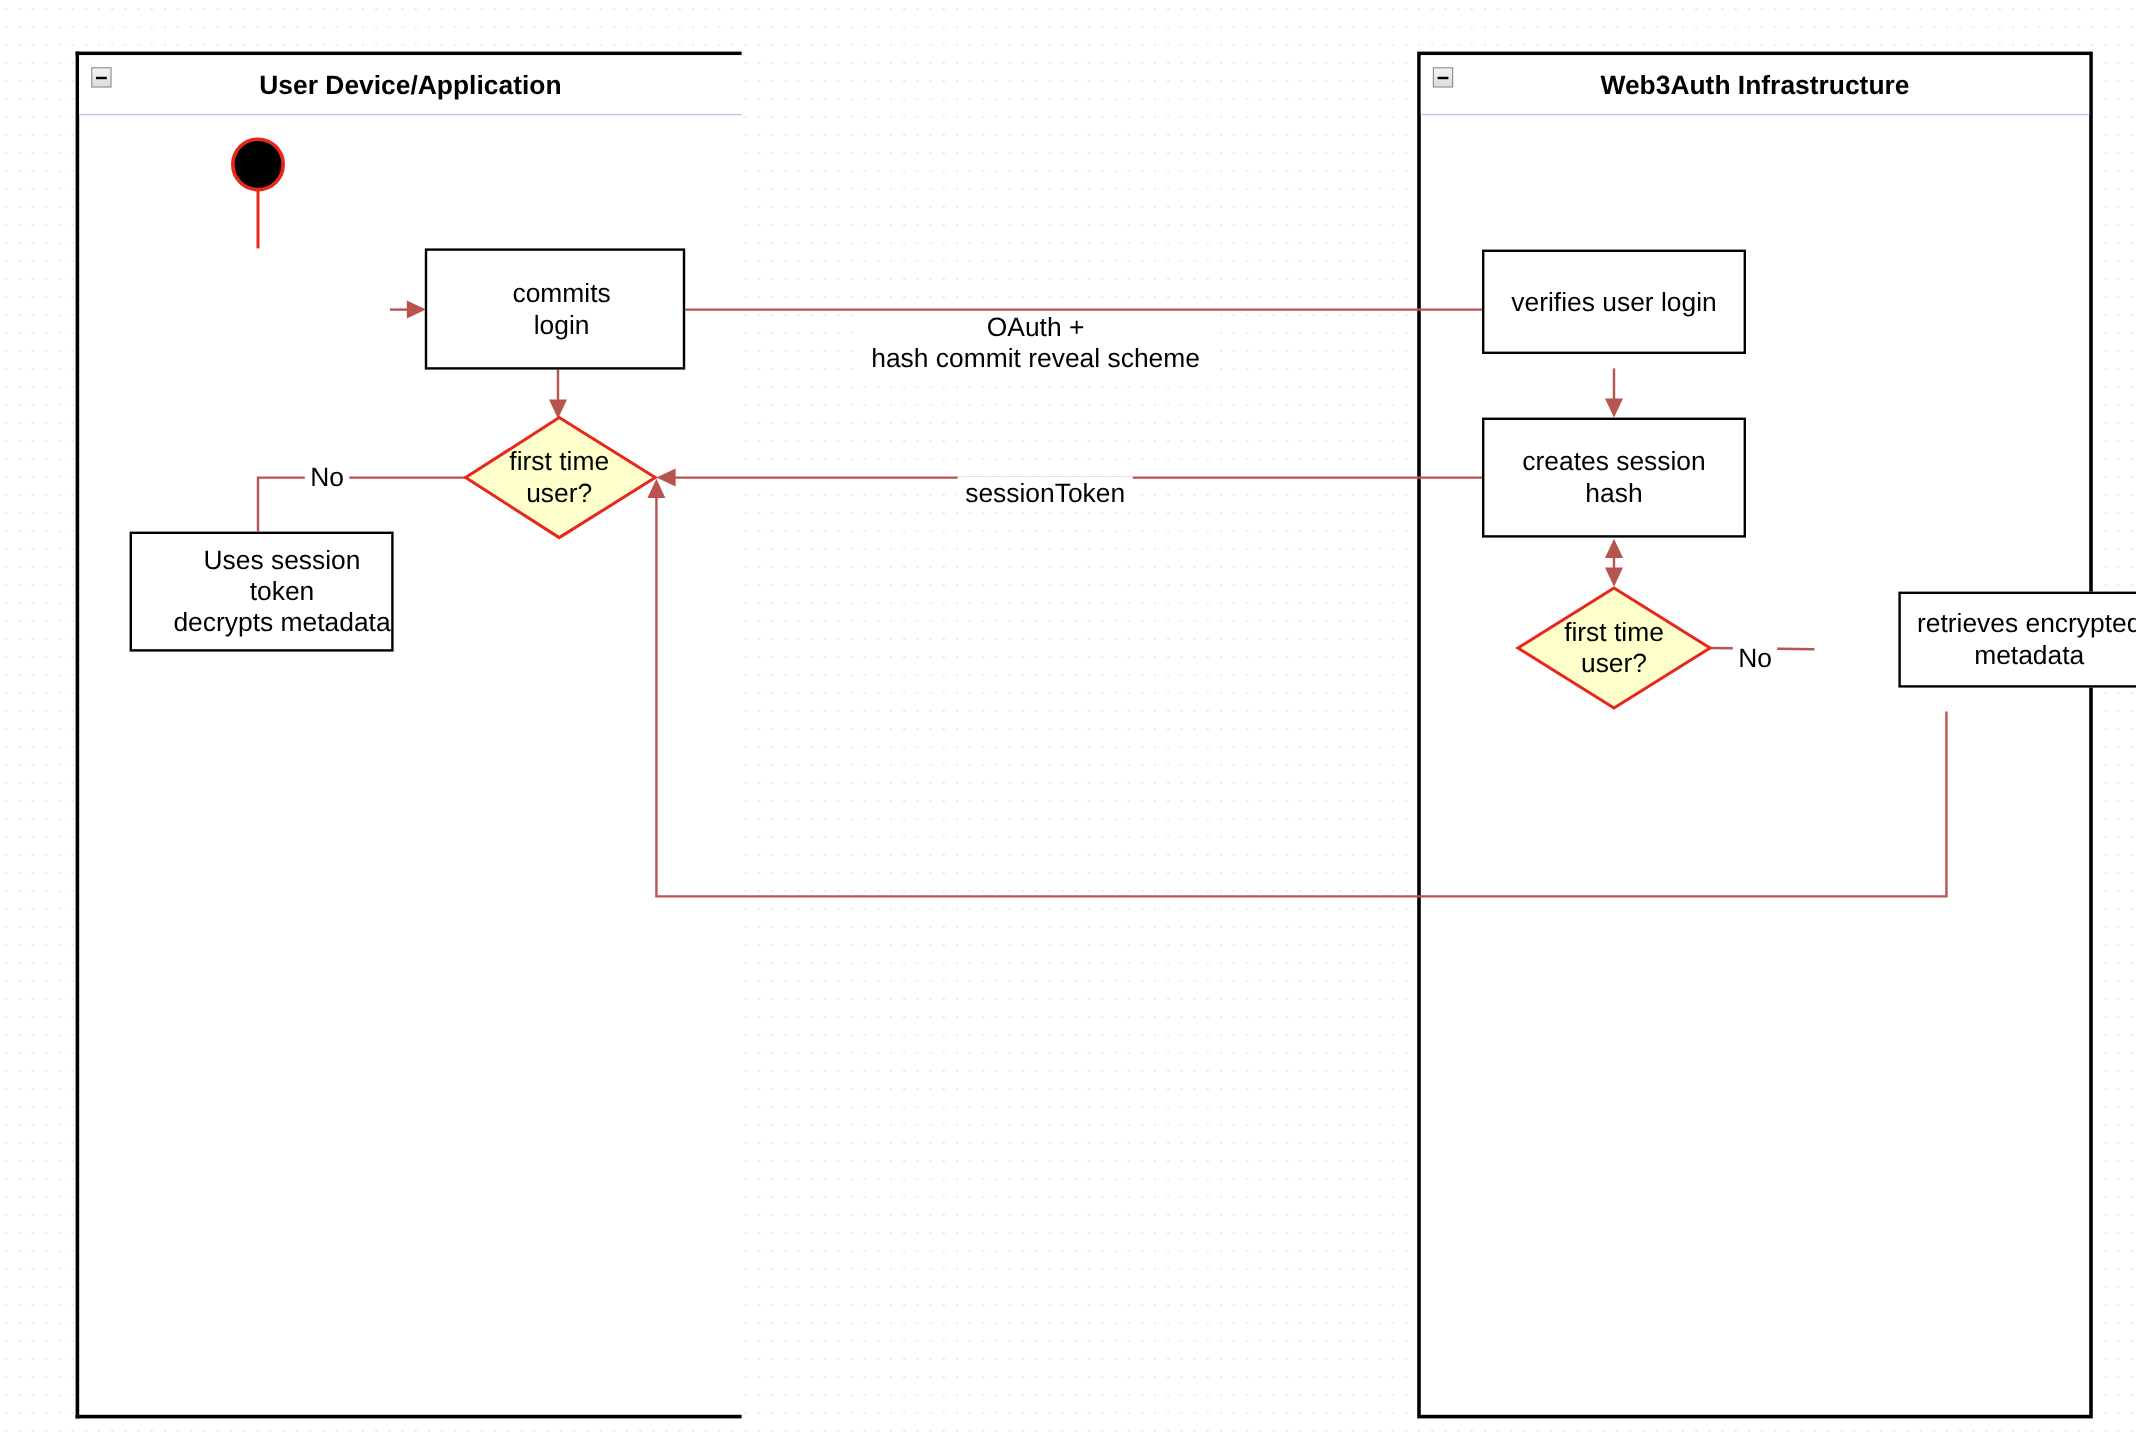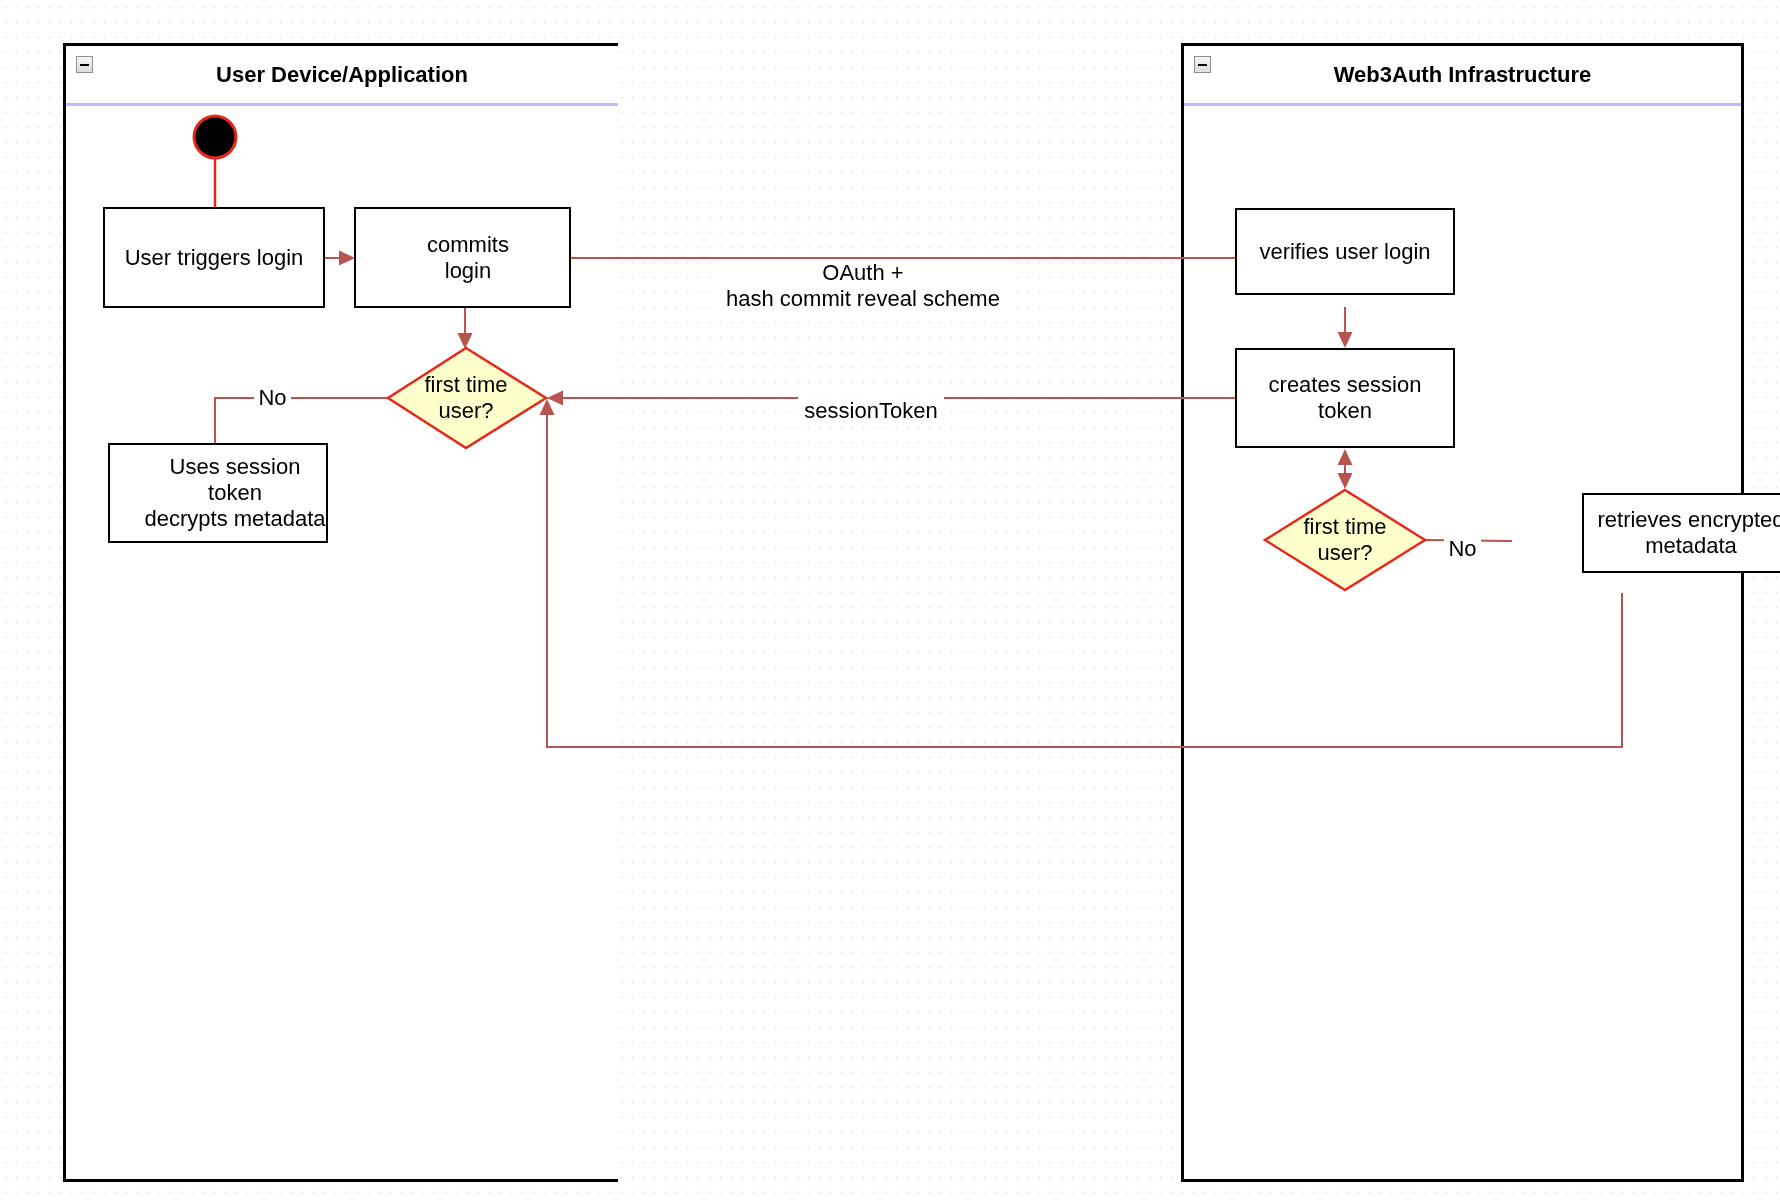--- a/index.html
+++ b/index.html
@@ -15,22 +15,22 @@
     background-size:11px 15px;
     background-color:#fff;
   }
   .lane{
     position:absolute;top:43px;height:1139px;
     border-top:3px solid #000;border-bottom:3px solid #000;border-left:3px solid #000;
     box-sizing:border-box;background:#fff;
   }
   .lane.last{border-right:3px solid #000;}
   .lane-header{
-    position:absolute;top:0;left:0;right:0;height:60px;
-    border-bottom:3px solid #c4b5fd;box-sizing:border-box;
+    position:absolute;top:0;left:0;right:0;height:50px;
+    border-bottom:1px solid #c4b5fd;box-sizing:border-box;
     display:flex;align-items:center;justify-content:center;
     font-weight:bold;font-size:22px;background:#fff;
   }
   .collapse-icon{
     position:absolute;left:10px;top:10px;width:17px;height:17px;
     background:linear-gradient(#f4f4f4,#dcdcdc);
     border:1px solid #8f8f8f;box-sizing:border-box;
     display:flex;align-items:center;justify-content:center;cursor:pointer;
   }
   .minus-bar{width:9px;height:2px;background:#000;}
@@ -106,38 +106,35 @@
 
     <line class="edge" x1="1425" y1="540" x2="1512" y2="541"></line>
 
     <polyline class="edge" points="1622,593 1622,747 547,747 547,412"></polyline>
     <polygon class="edge-head" points="539.5,415 554.5,415 547,399"></polygon>
 
     <polygon class="decision" points="466,348 546,398 466,448 388,398"></polygon>
     <polygon class="decision" points="1345,490 1425,540 1345,590 1265,540"></polygon>
   </svg>
 
-  <div class="node" style="left:103px;top:207px;width:222px;height:101px;">
-    <span>User triggers login</span>
-  </div>
   <div class="node" style="left:354px;top:207px;width:217px;height:101px;padding-left:11px;">
     <span>commits
 login</span>
   </div>
   <div class="node" style="left:108px;top:443px;width:220px;height:100px;padding-left:34px;">
     <span>Uses session
 token
 decrypts metadata</span>
   </div>
   <div class="node" style="left:1235px;top:208px;width:220px;height:87px;">
     <span>verifies user login</span>
   </div>
   <div class="node" style="left:1235px;top:348px;width:220px;height:100px;">
     <span>creates session
-token</span>
+hash</span>
   </div>
   <div class="node" style="left:1582px;top:493px;width:218px;height:80px;">
     <span>retrieves encrypted
 metadata</span>
   </div>
 
   <div class="decision-label" style="left:387px;top:358px;width:158px;height:80px;">first time
 user?</div>
   <div class="decision-label" style="left:1266px;top:500px;width:158px;height:80px;">first time
 user?</div>

